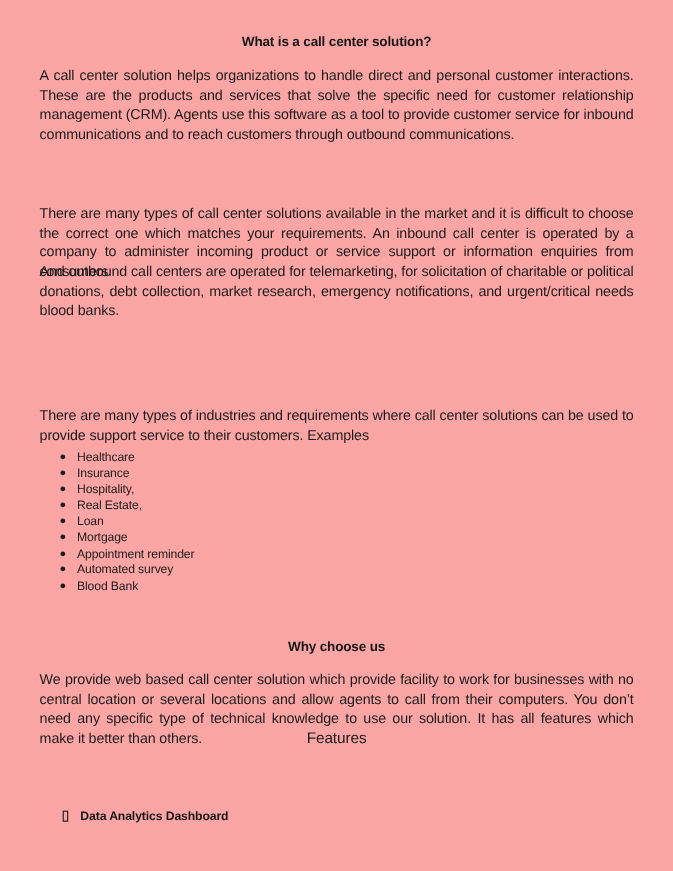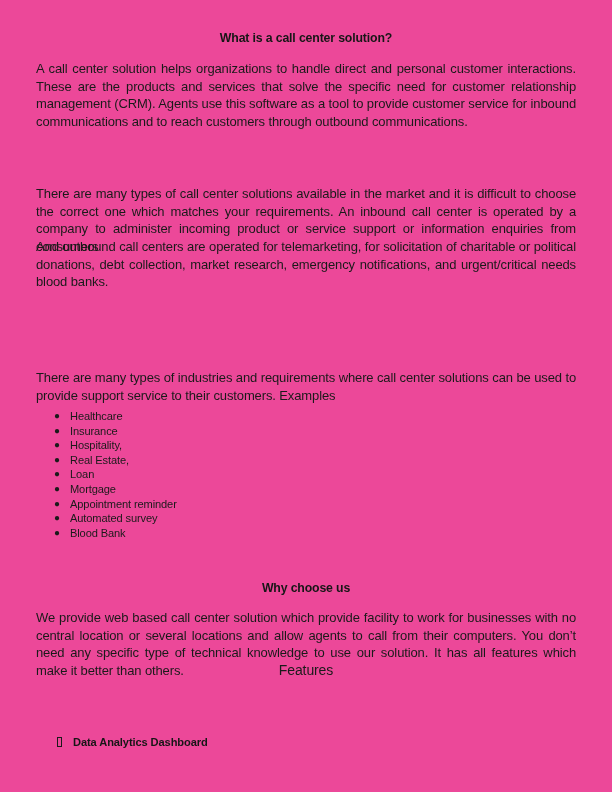--- a/index.html
+++ b/index.html
@@ -4,21 +4,21 @@
 <style>
   html, body {
     margin: 0;
     padding: 0;
     background: #ffffff;
   }
   .page {
     position: relative;
     width: 612px;
     height: 792px;
-    background: #ec4899;
+    background: #fca5a5;
     box-sizing: border-box;
     padding: 0 36px;
     font-family: "Liberation Sans", "DejaVu Sans", sans-serif;
     color: #1a1a1a;
     overflow: hidden;
   }
   .h-sec {
     text-align: center;
     font-weight: bold;
     font-size: 12.3px;

